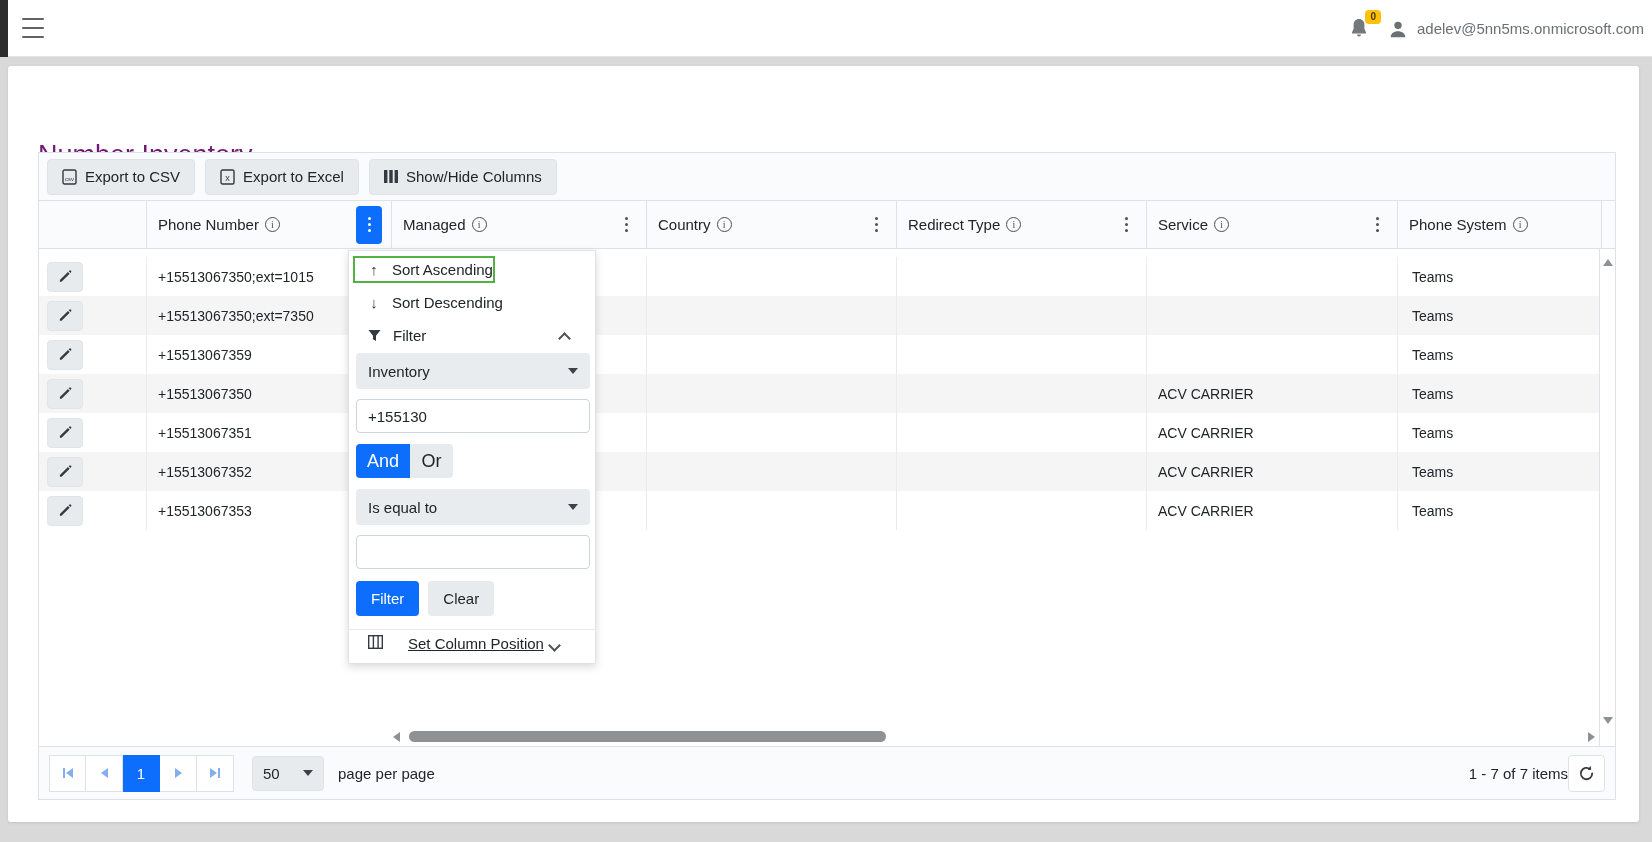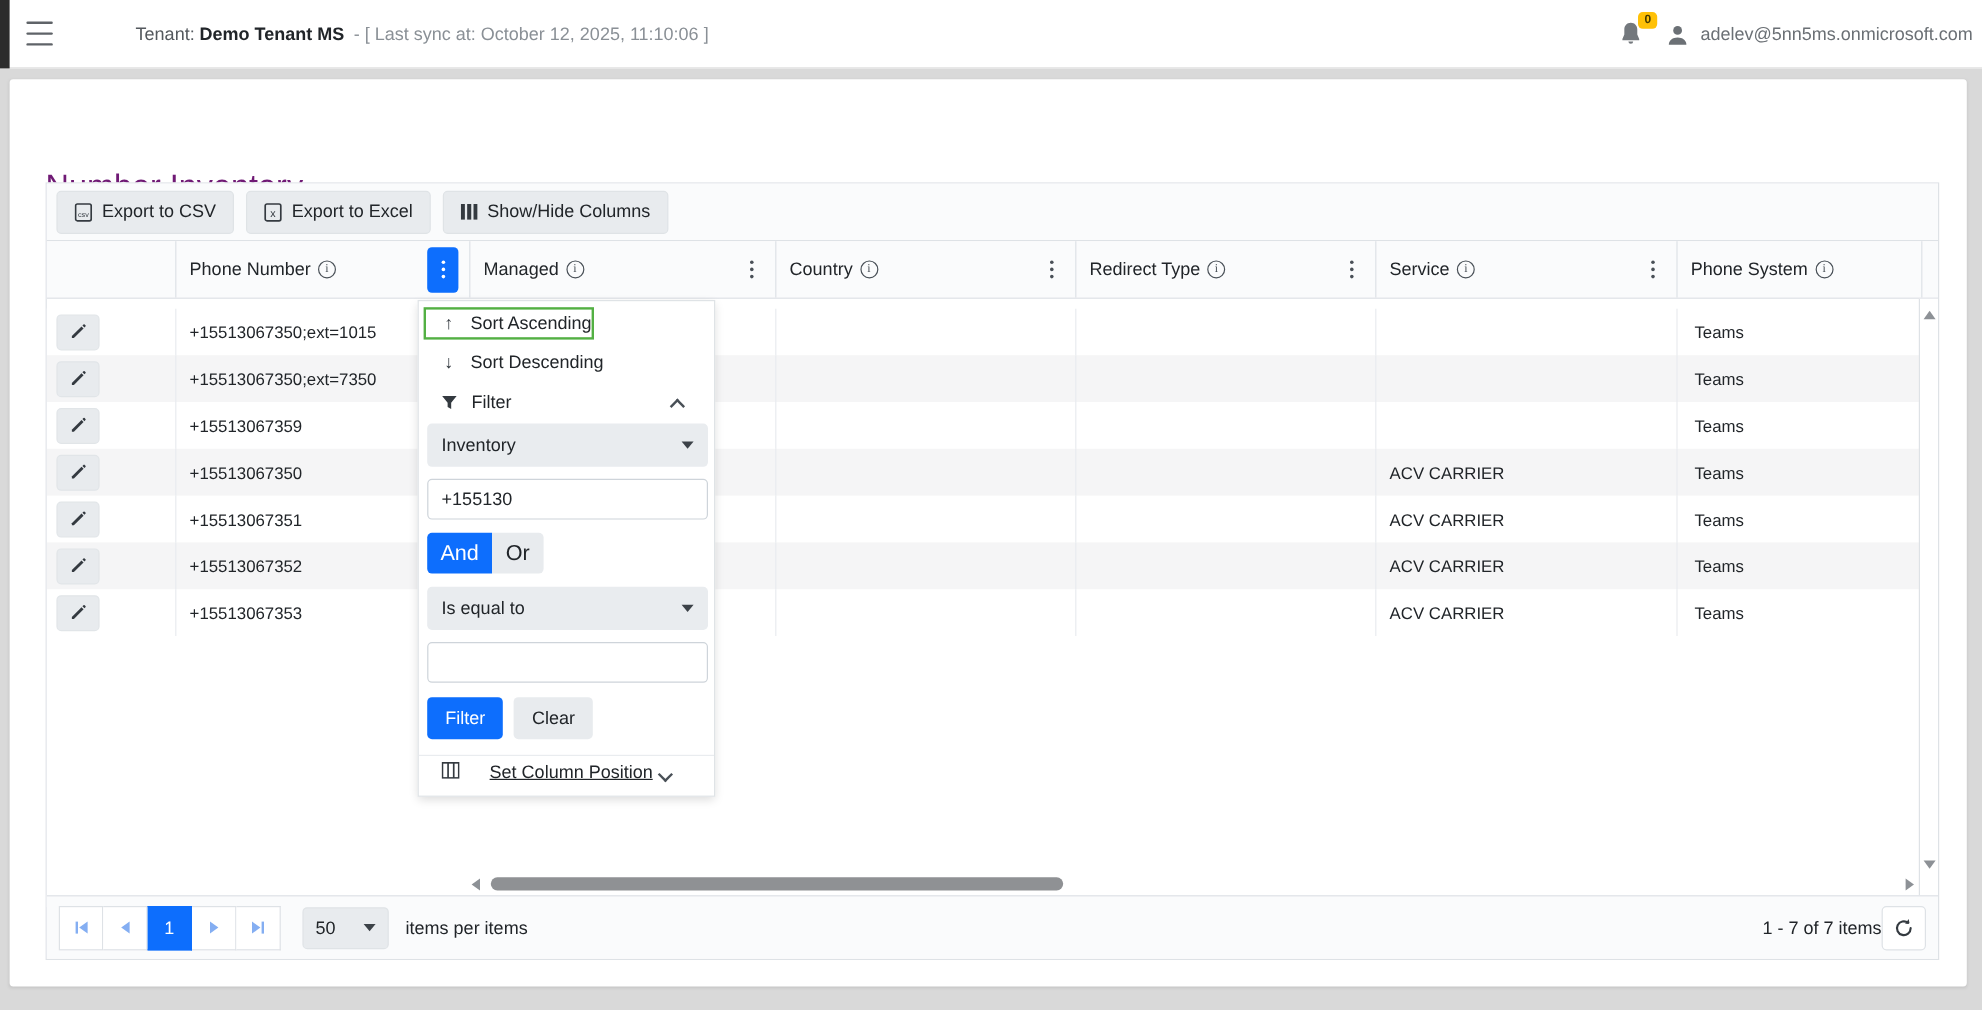--- a/index.html
+++ b/index.html
@@ -109,25 +109,20 @@
 
 <div id="canvas">
 
   <div class="topbar">
     <div class="sidebar-sliver"></div>
     <button class="hamburger">
         <span></span>
         <span></span>
         <span></span>
       </button>
-    <div class="tenant-line">
-      <span>Tenant:</span>
-      <b>Demo Tenant MS</b>
-      <span class="tenant-sync">- [ Last sync at: October 12, 2025, 11:10:06 ]</span>
-    </div>
     <div class="topbar-right">
       <div class="bell-wrap">
         <svg width="24" height="24" viewBox="0 0 24 24">
           <path d="M12 3c-3.2 0-5.4 2.4-5.4 5.6v4.1L5 16.4v1.1h14v-1.1l-1.6-3.7V8.6C17.4 5.4 15.2 3 12 3z" fill="#73787d"></path>
           <path d="M10 18.5a2 2 0 0 0 4 0z" fill="#73787d"></path>
         </svg>
         <span class="badge">0</span>
       </div>
       <div class="user-email">
         <svg width="22" height="22" viewBox="0 0 24 24">
@@ -364,21 +359,21 @@
             </button>
           <button class="pbtn">
               <span class="tri r"></span>
               <span class="pbar"></span>
             </button>
         </div>
         <div class="psize">
           <span>50</span>
           <span class="caret-down"></span>
         </div>
-        <span class="psize-label">items per items</span>
+        <span class="psize-label">page per page</span>
         <div class="pright">
           <span class="range-label">1 - 7 of 7 items</span>
           <button class="refresh-btn">
             <svg width="17" height="17" viewBox="0 0 17 17">
               <path d="M14.2 8.5a5.7 5.7 0 1 1-2.1-4.4" fill="none" stroke="#343a40" stroke-width="1.8" stroke-linecap="round"></path>
               <path d="M12.6 0.8 l0.6 3.6 -3.6 0.6 z" fill="#343a40"></path>
             </svg>
           </button>
         </div>
       </div>

